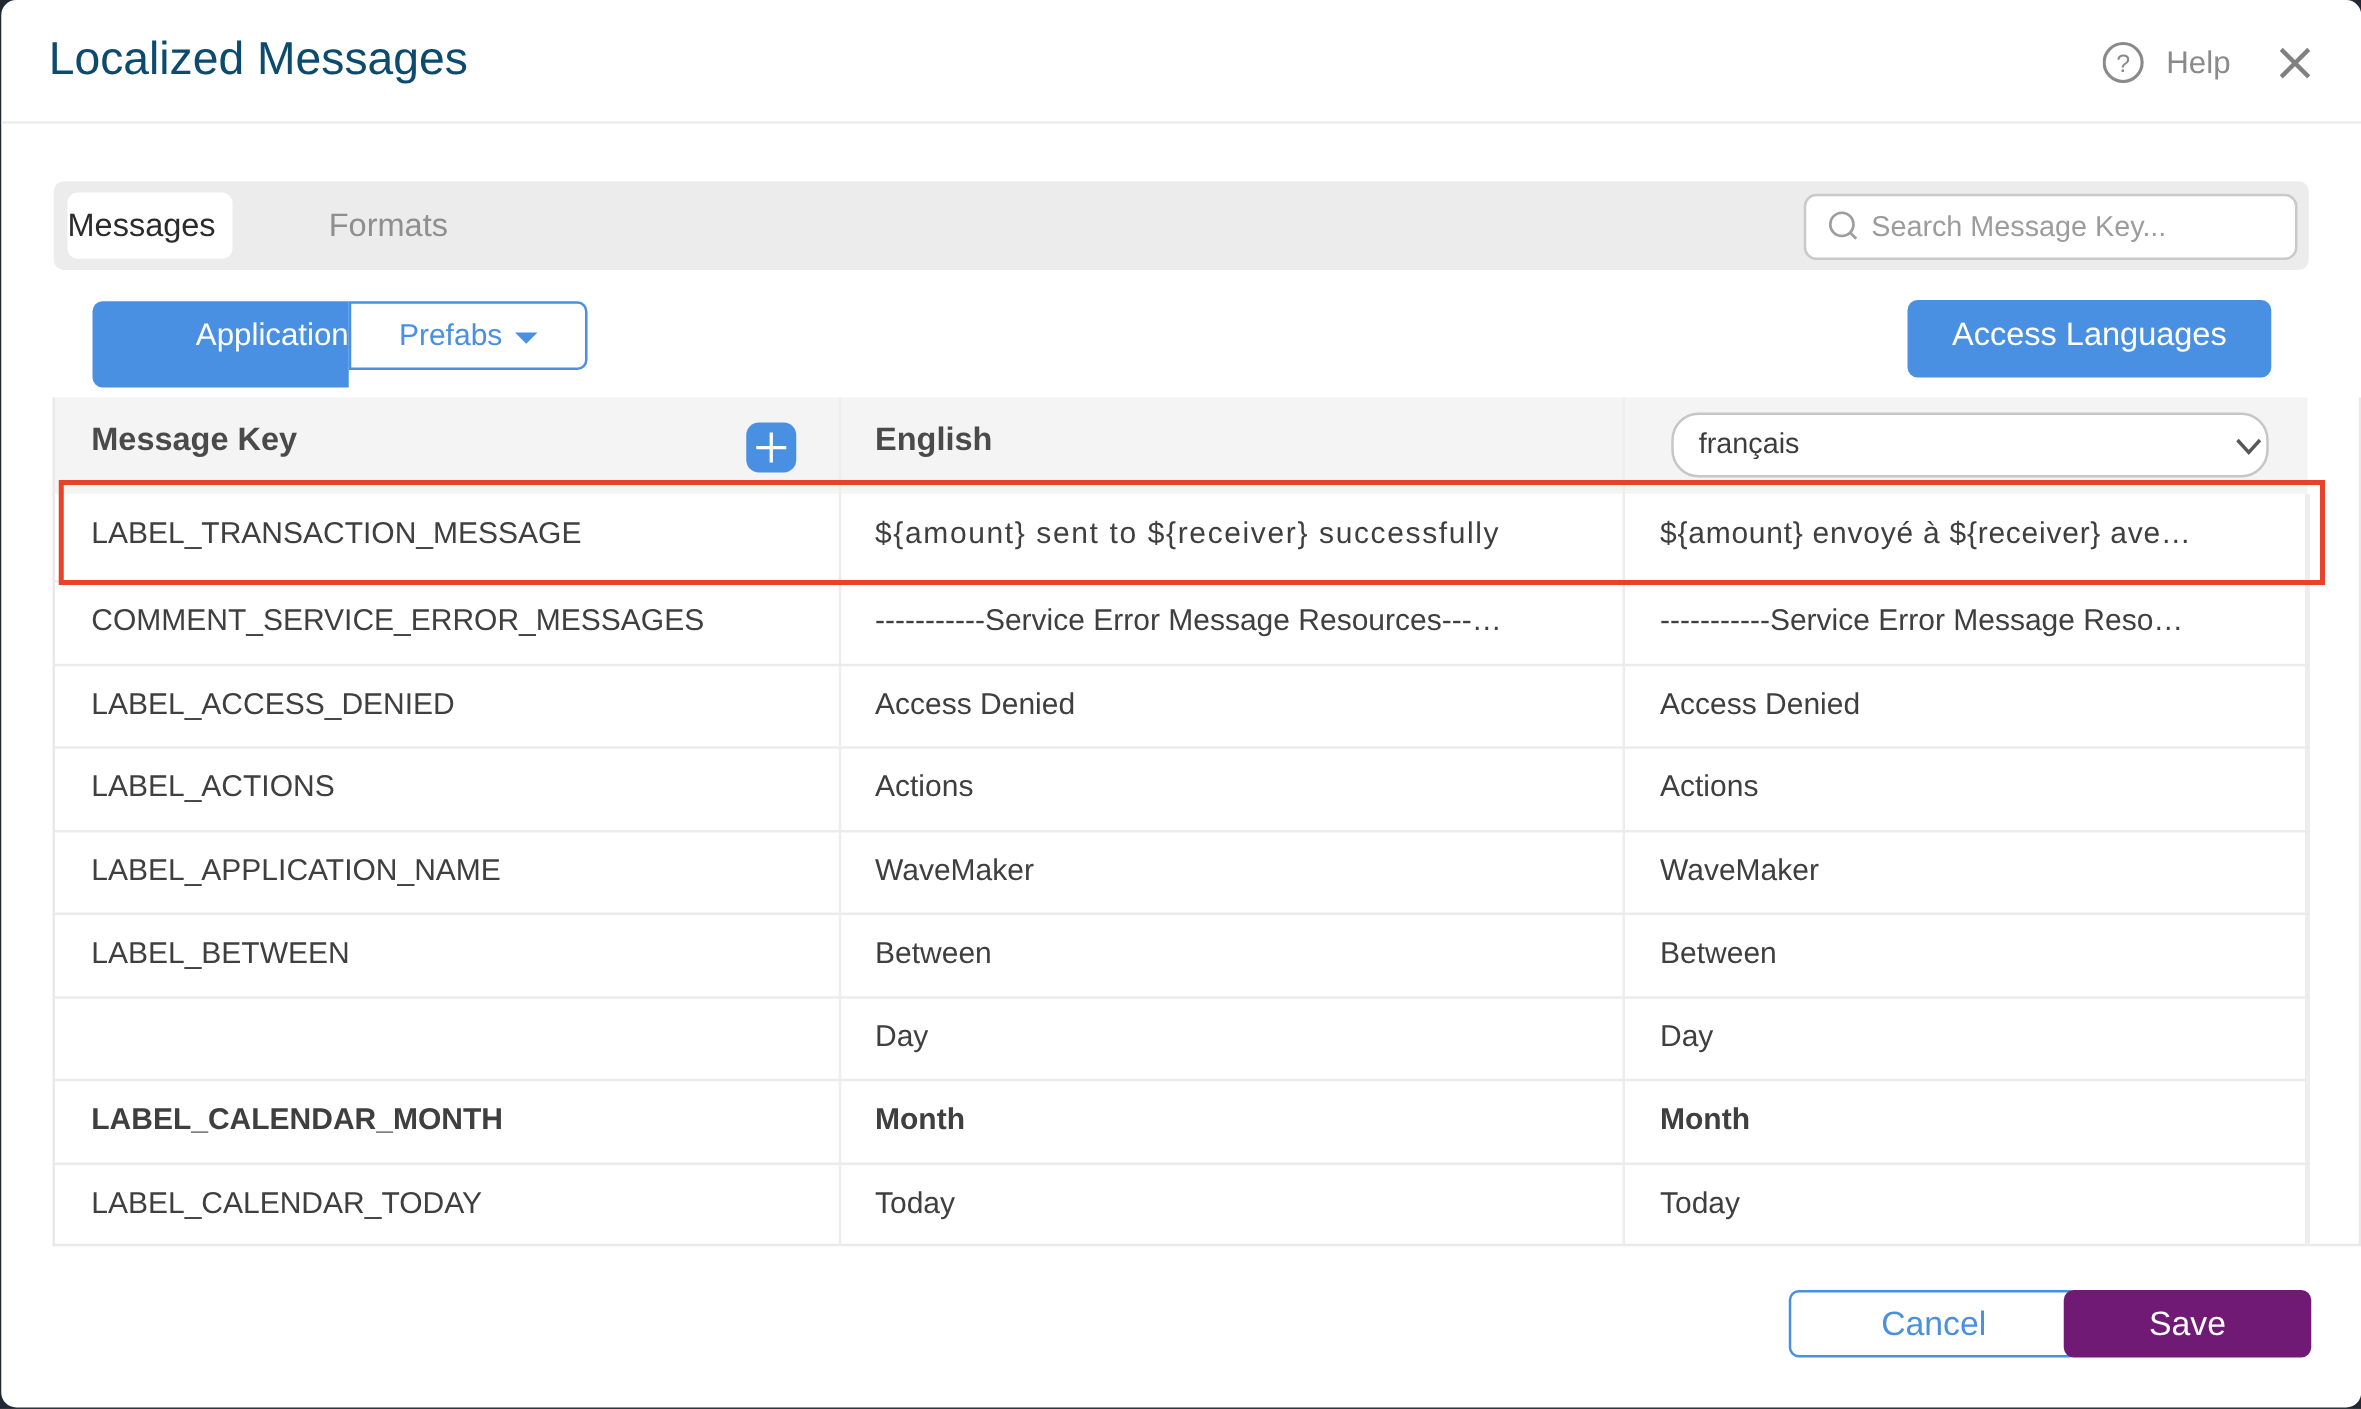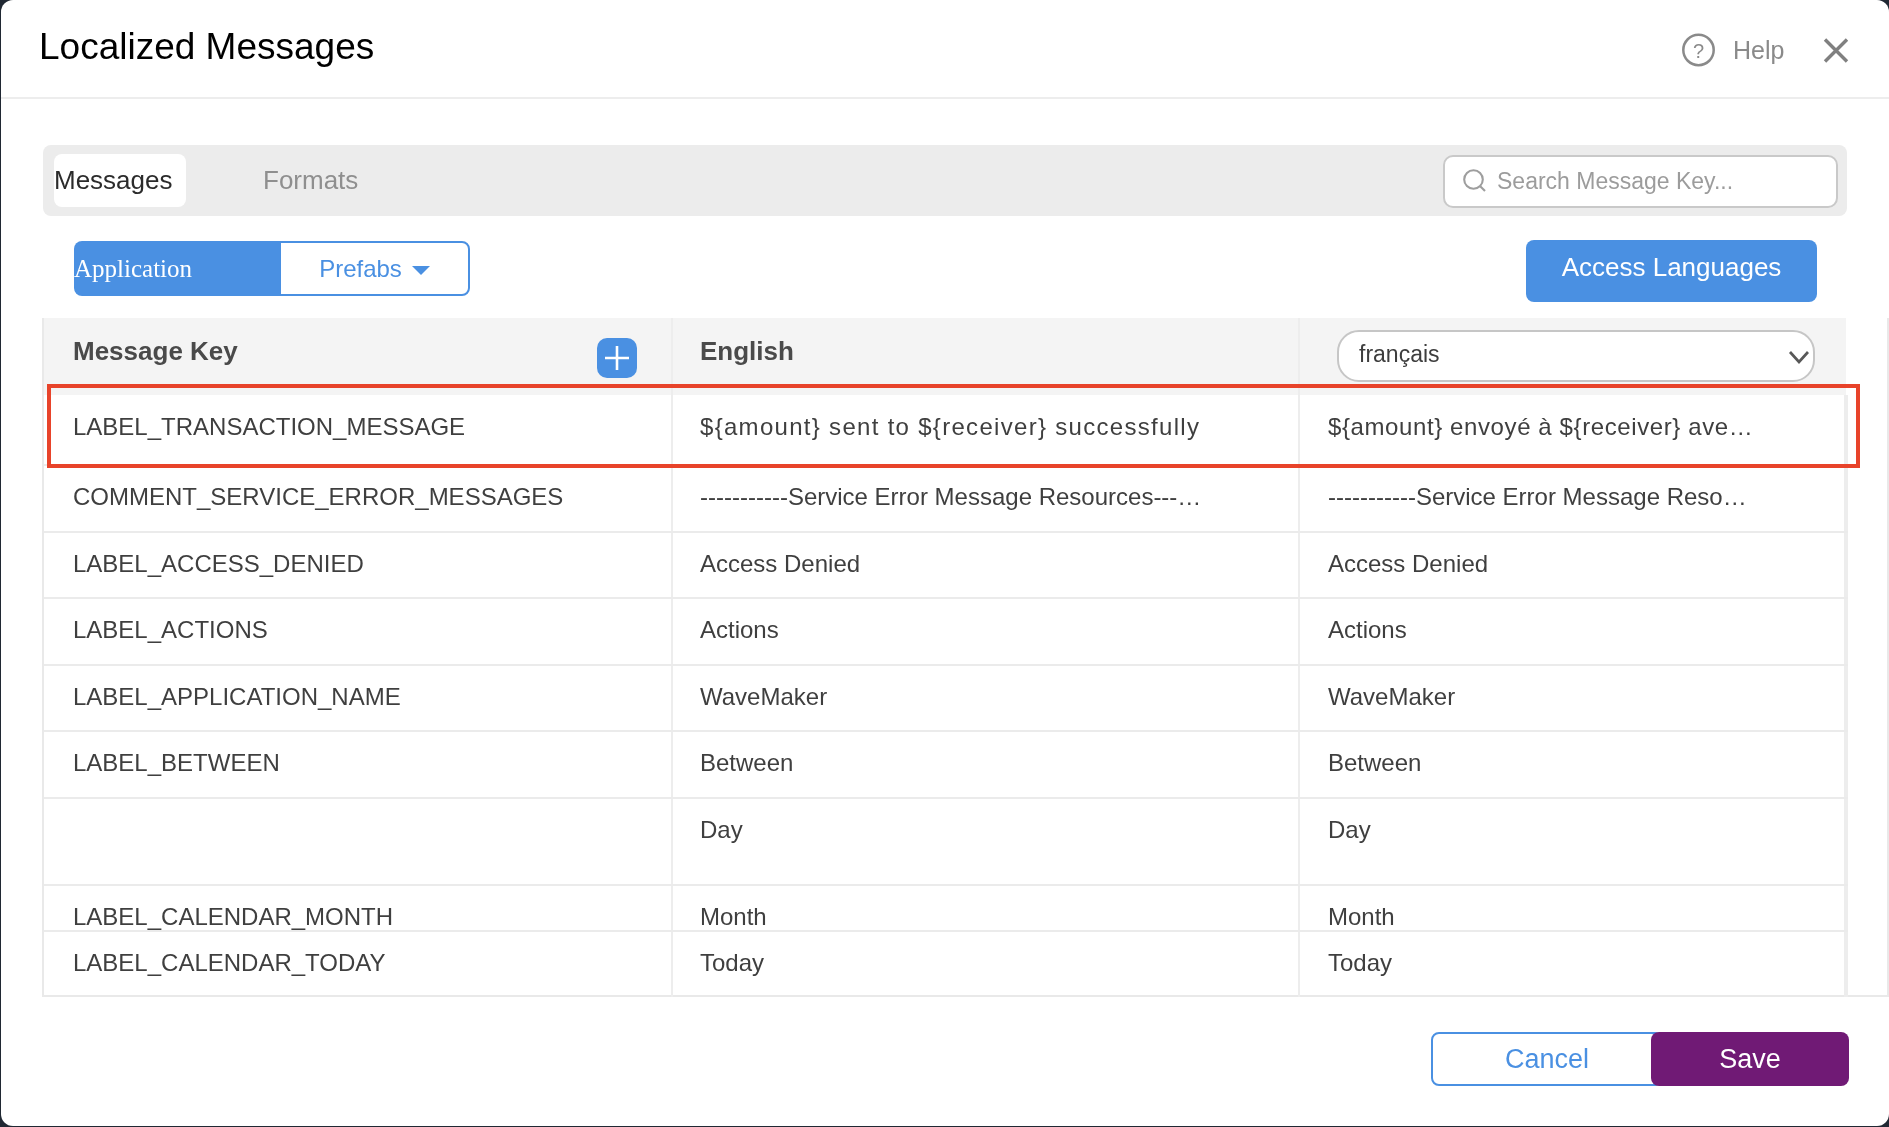--- a/index.html
+++ b/index.html
@@ -3,36 +3,36 @@
 <meta charset="utf-8">
 <style>
   * { margin:0; padding:0; box-sizing:border-box; }
   html,body { width:1889px; height:1127px; background:#202833; overflow:hidden;
     font-family:"Liberation Sans", sans-serif; }
   .dialog { position:absolute; left:1px; top:0; width:1888px; height:1126px;
     background:#fff; border-radius:12px; overflow:hidden; }
   .abs { position:absolute; }
 
   
-  .title { left:38px; top:27px; font-size:37px; line-height:40px; color:#000000; }
+  .title { left:38px; top:27px; font-size:37px; line-height:40px; color:#0c4a6e; }
   .titleline { left:0; top:97px; width:1888px; height:2px; background:#ededed; }
   .helpword { left:1732px; top:36px; font-size:25px; color:#8a8a8a; }
 
   
   .strip { left:42px; top:145px; width:1804px; height:71px; background:#ececec; border-radius:8px; }
   .tab-active { left:53px; top:154px; width:132px; height:53px; background:#fff; border-radius:8px;
     font-size:26px; color:#2b2b2b; text-align:left; line-height:53px; }
   .tab-idle { left:262px; top:154px; height:53px; font-size:26px; color:#8f8f8f; line-height:53px; }
   .search { left:1442px; top:155px; width:395px; height:53px; background:#fff;
     border:2px solid #c9c9c9; border-radius:10px; }
   .search-ph { left:1496px; top:155px; height:53px; line-height:53px; font-size:23px; color:#9c9c9c; }
 
   
-  .seg-app { left:73px; top:241px; width:205px; height:55px; background:#4a90e2;
-    border-radius:8px 0 0 8px; color:#fff; font-size:25px; text-align:left; line-height:55px;font-family:Liberation Serif, serif; }
+  .seg-app { left:73px; top:241px; width:205px; height:69px; background:#4a90e2;
+    border-radius:8px 0 0 8px; color:#fff; font-size:25px; text-align:right; line-height:55px; }
   .seg-pre { left:278px; top:241px; width:191px; height:55px; background:#fff;
     border:2px solid #4a90e2; border-radius:0 8px 8px 0; color:#4a90e2; font-size:24px;
     display:flex; align-items:center; justify-content:center; }
   .caret { width:0; height:0; border-left:9px solid transparent;
     border-right:9px solid transparent; border-top:9.5px solid #4a90e2; margin-left:10px; margin-top:3px; }
   .manage { left:1525px; top:240px; width:291px; height:62px; background:#4a90e2;
     border-radius:8px; color:#fff; font-size:26px; text-align:center; line-height:55px; }
 
   
   .table { left:41px; top:318px; width:1847px; height:679px;
@@ -134,21 +134,21 @@
     </div>
     <div class="abs row" style="top:412px;">
       <div class="abs cell c1">LABEL_BETWEEN</div>
       <div class="abs cell c2">Between</div>
       <div class="abs cell c3">Between</div>
     </div>
     <div class="abs row" style="top:478.5px;">
       <div class="abs cell c2">Day</div>
       <div class="abs cell c3">Day</div>
     </div>
-    <div class="abs row" style="top:566px;">
+    <div class="abs row" style="top:545px;font-weight:bold;">
       <div class="abs cell c1">LABEL_CALENDAR_MONTH</div>
       <div class="abs cell c2">Month</div>
       <div class="abs cell c3">Month</div>
     </div>
     <div class="abs row" style="top:611.5px;">
       <div class="abs cell c1">LABEL_CALENDAR_TODAY</div>
       <div class="abs cell c2">Today</div>
       <div class="abs cell c3">Today</div>
     </div>
   </div>

